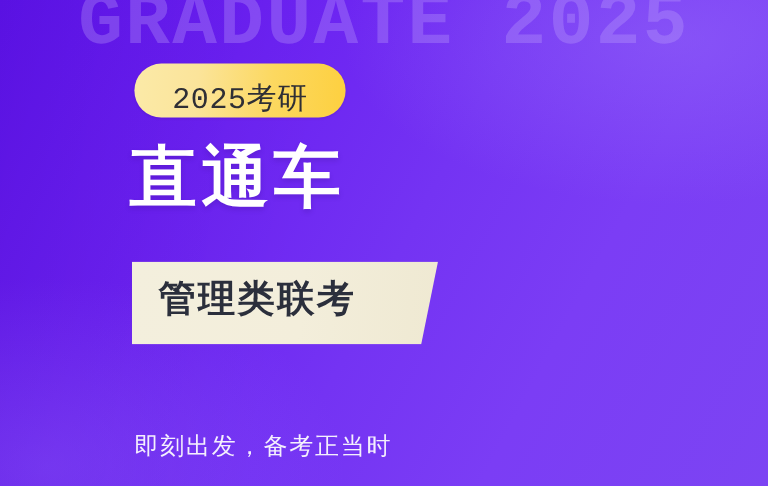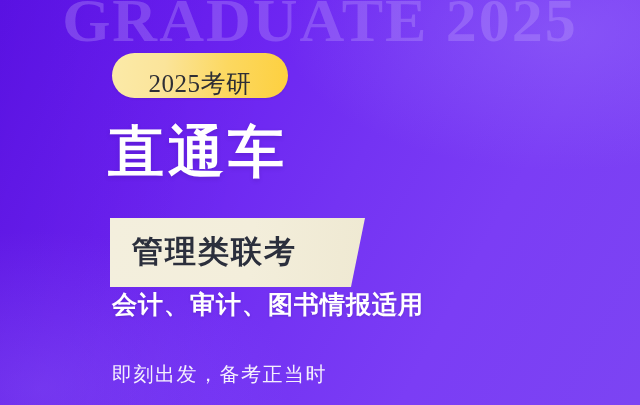--- a/index.html
+++ b/index.html
@@ -5,21 +5,21 @@
   html, body {
     margin: 0;
     padding: 0;
     background: #222;
   }
   #poster {
     position: relative;
     width: 640px;
     height: 405px;
     overflow: hidden;
-    font-family: Liberation Serif, serif;
+    font-family: Liberation Mono, monospace;
     background: linear-gradient(118deg, #5e12ee 0%, #6a20f1 26%, #7433f3 52%, #7b3df5 72%, #7c44f3 100%);
   }
   
   #poster .sheen {
     position: absolute;
     inset: 0;
     background:
       radial-gradient(ellipse 70% 55% at 88% 8%, rgba(150,110,250,0.45), rgba(150,110,250,0) 62%),
       radial-gradient(ellipse 60% 60% at 6% 96%, rgba(140,95,250,0.35), rgba(140,95,250,0) 65%),
       linear-gradient(100deg, rgba(0,0,0,0.05) 0%, rgba(255,255,255,0.0) 40%);
@@ -141,17 +141,16 @@
   <div class="pill">
     <span class="pill-label">2025考研</span>
   </div>
 
   <div class="headline">直通车</div>
 
   <div class="banner">
     <span class="banner-label">管理类联考</span>
   </div>
 
-  <div class="subtitle">会计、审计、图书情报适用</div>
 
   <div class="tagline">即刻出发，备考正当时</div>
 
 </div>
 
 </body></html>

